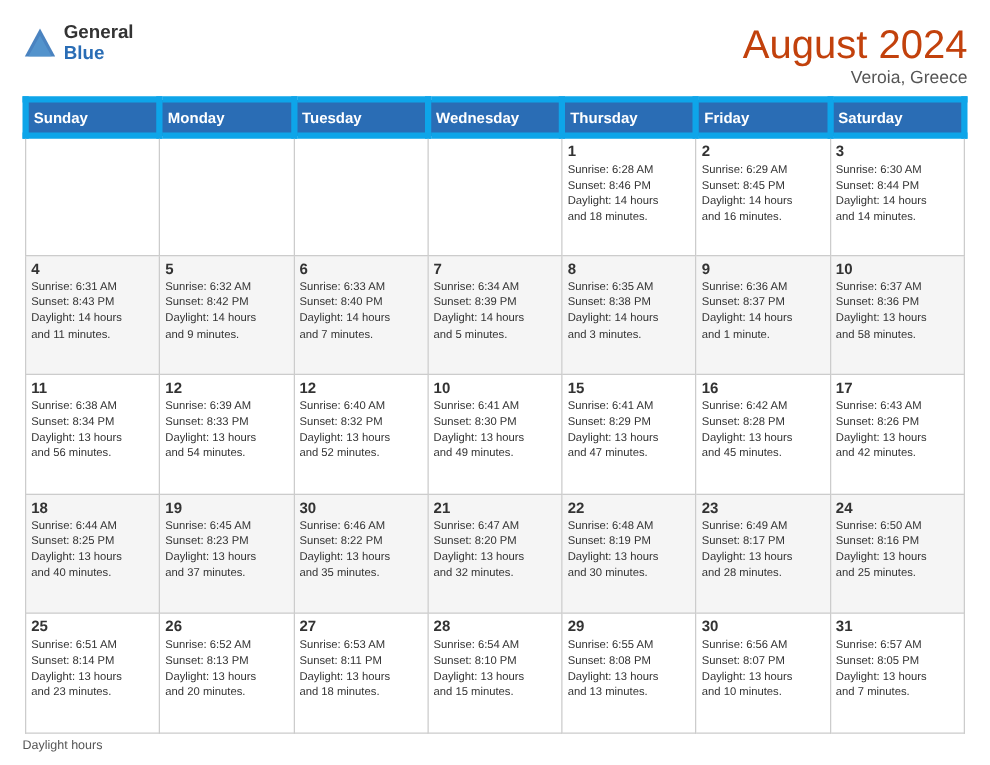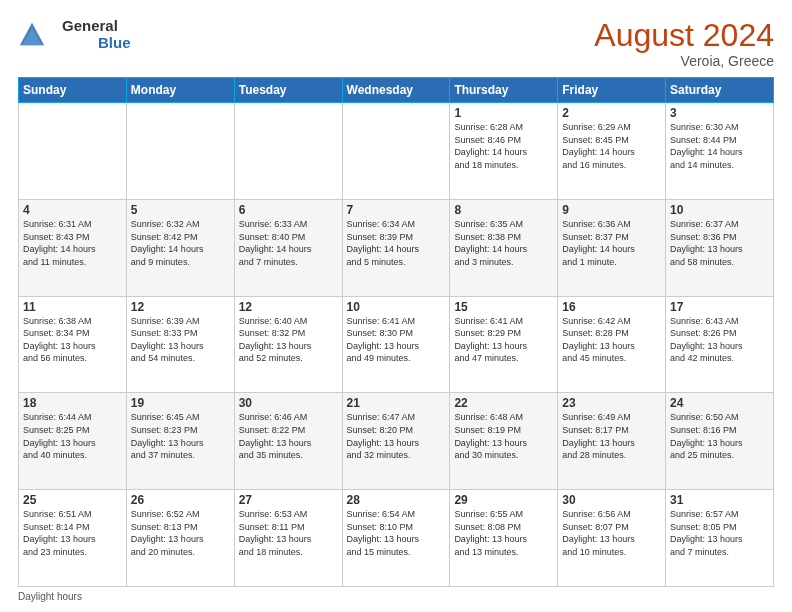--- a/index.html
+++ b/index.html
@@ -19,37 +19,36 @@
     }
     .header {
       display: flex;
       justify-content: space-between;
       align-items: flex-start;
       margin-bottom: 8px;
     }
     .logo {
       display: flex;
       align-items: center;
-      gap: 16px;
+      gap: 5px;
     }
     .logo-text {
       display: flex;
       flex-direction: column;
       line-height: 1.1;
     }
     .logo-general {
       font-size: 15px;
       font-weight: bold;
       color: #333;
     }
     .logo-blue {
       font-size: 15px;
       font-weight: bold;
       color: #2a6db5;
-      margin-left: 36px;
     }
     .logo-icon {
       width: 28px;
       height: 28px;
     }
     .title-block {
       text-align: right;
     }
     .month-year {
       font-size: 32px;
@@ -66,21 +65,21 @@
       border-collapse: collapse;
       flex: 1;
     }
     .calendar-table th {
       background-color: #2a6db5;
       color: #fff;
       font-size: 12px;
       font-weight: bold;
       padding: 5px 4px;
       text-align: left;
-      border: 1px solid #0ea5e9;
+      border: 5px solid #0ea5e9;
     }
     .calendar-table td {
       border: 1px solid #ccc;
       vertical-align: top;
       padding: 3px 4px;
       font-size: 9.5px;
       color: #333;
       width: calc(100% / 7);
       height: 82px;
       background: #fff;

